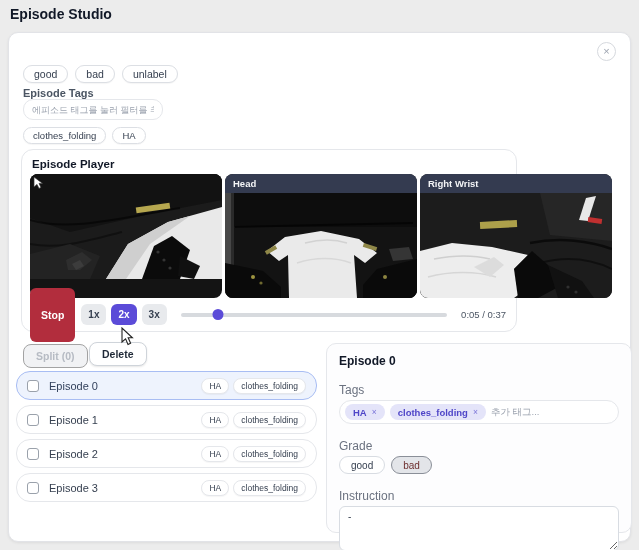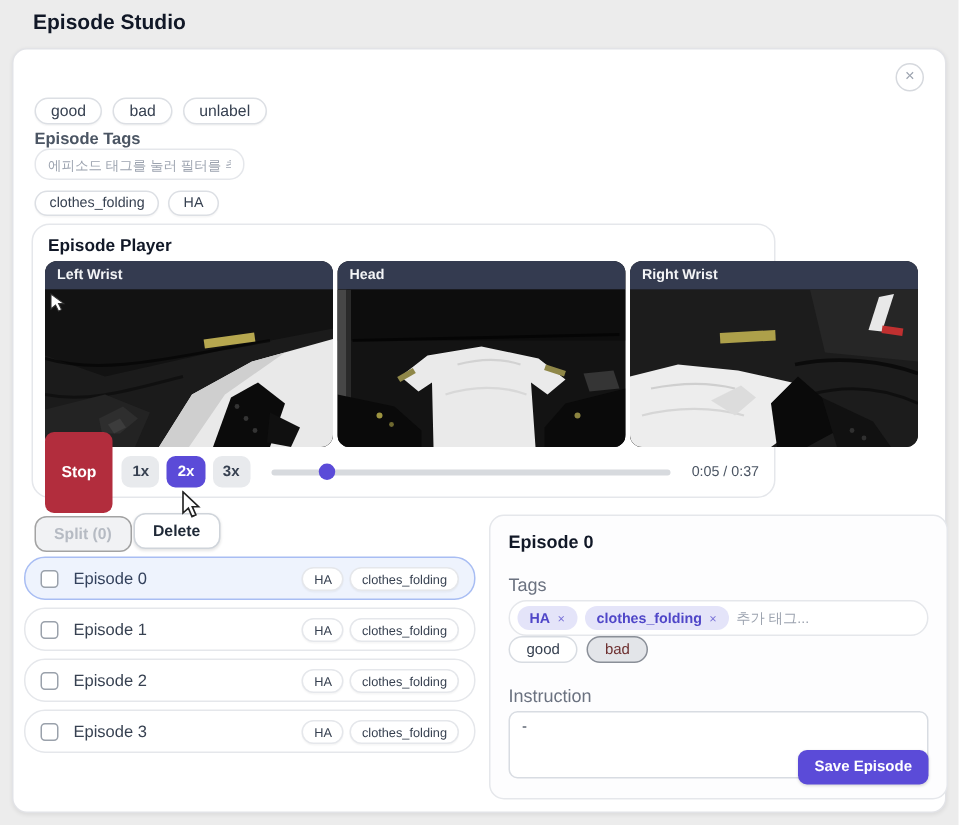--- a/index.html
+++ b/index.html
@@ -8,21 +8,21 @@
     --panel-header:#343b50;
     --selected-row-bg:#eef3fd;
     --selected-row-border:#a8bdf3;
     --chip-bg:#e4e4f9;
     --chip-text:#4f46c8;
   }
   *{box-sizing:border-box;margin:0;padding:0;font-family:"Liberation Sans",sans-serif;}
   html,body{width:639px;height:550px;}
   body{background:#ececec;position:relative;overflow:hidden;}
 
-  .app-title{position:absolute;left:22px;top:6px;font-size:14px;font-weight:bold;color:#111827;}
+  .app-title{position:absolute;left:10px;top:6px;font-size:14px;font-weight:bold;color:#111827;}
 
   .card{position:absolute;left:8px;top:32px;width:623px;height:510px;background:#fff;
         border:1px solid #e2e3e7;border-radius:10px;box-shadow:0 1px 3px rgba(0,0,0,.07);}
 
   .close-btn{position:absolute;top:9px;right:14px;width:19px;height:19px;border:1px solid #d6d9de;
         border-radius:50%;color:#9ca3af;font-size:11px;line-height:17px;text-align:center;background:#fff;cursor:pointer;}
 
   .card-title{position:absolute;left:14px;top:11px;font-size:13px;font-weight:bold;color:#111827;}
 
   .filter-row{position:absolute;left:14px;top:32px;display:flex;gap:7px;}
@@ -117,21 +117,20 @@
     <button class="pill">clothes_folding</button>
     <button class="pill">HA</button>
   </div>
 
   <div class="player-box">
     <div class="player-title">Episode Player</div>
 
     <div class="panels">
 
       <div class="panel">
-        <div class="panel-header">Left Wrist</div>
         <svg width="192" height="105" viewBox="0 0 192 105">
           <rect width="192" height="105" fill="#1b1b1b"></rect>
           <polygon points="0,0 192,0 192,26 120,40 40,58 0,44" fill="#121212"></polygon>
           <path d="M0,46 C40,58 90,44 150,34" stroke="#000" stroke-width="2" fill="none" opacity=".55"></path>
           <path d="M0,70 C30,76 60,66 92,58" stroke="#000" stroke-width="2" fill="none" opacity=".4"></path>
           <polygon points="0,80 40,70 70,82 60,105 0,105" fill="#232323"></polygon>
           <polygon points="36,86 52,78 62,86 50,96 38,96" fill="#2e2e2e"></polygon>
           <polygon points="42,90 50,86 54,92 46,96" fill="#3c3c3c"></polygon>
           <rect x="106" y="31" width="34" height="6" fill="#b6a74f" transform="rotate(-8 123 34)"></rect>
           <path d="M76,105 L98,70 L138,48 L192,33 L192,105 Z" fill="#e9e9e9"></path>
@@ -252,24 +251,24 @@
         <span>HA</span>
         <span class="x">×</span>
       </span>
       <span class="tag-chip">
         <span>clothes_folding</span>
         <span class="x">×</span>
       </span>
       <span class="tag-add">추가 태그...</span>
     </div>
 
+    <div class="field-label">Grade</div>
     <div class="grade-row">
       <button class="grade-btn">good</button>
       <button class="grade-btn active">bad</button>
     </div>
 
     <div class="field-label">Instruction</div>
     <textarea class="instruction" style="">-</textarea>
 
-    <button class="save-btn">Save Episode</button>
   </div>
 
 </div>
 
 </body></html>

